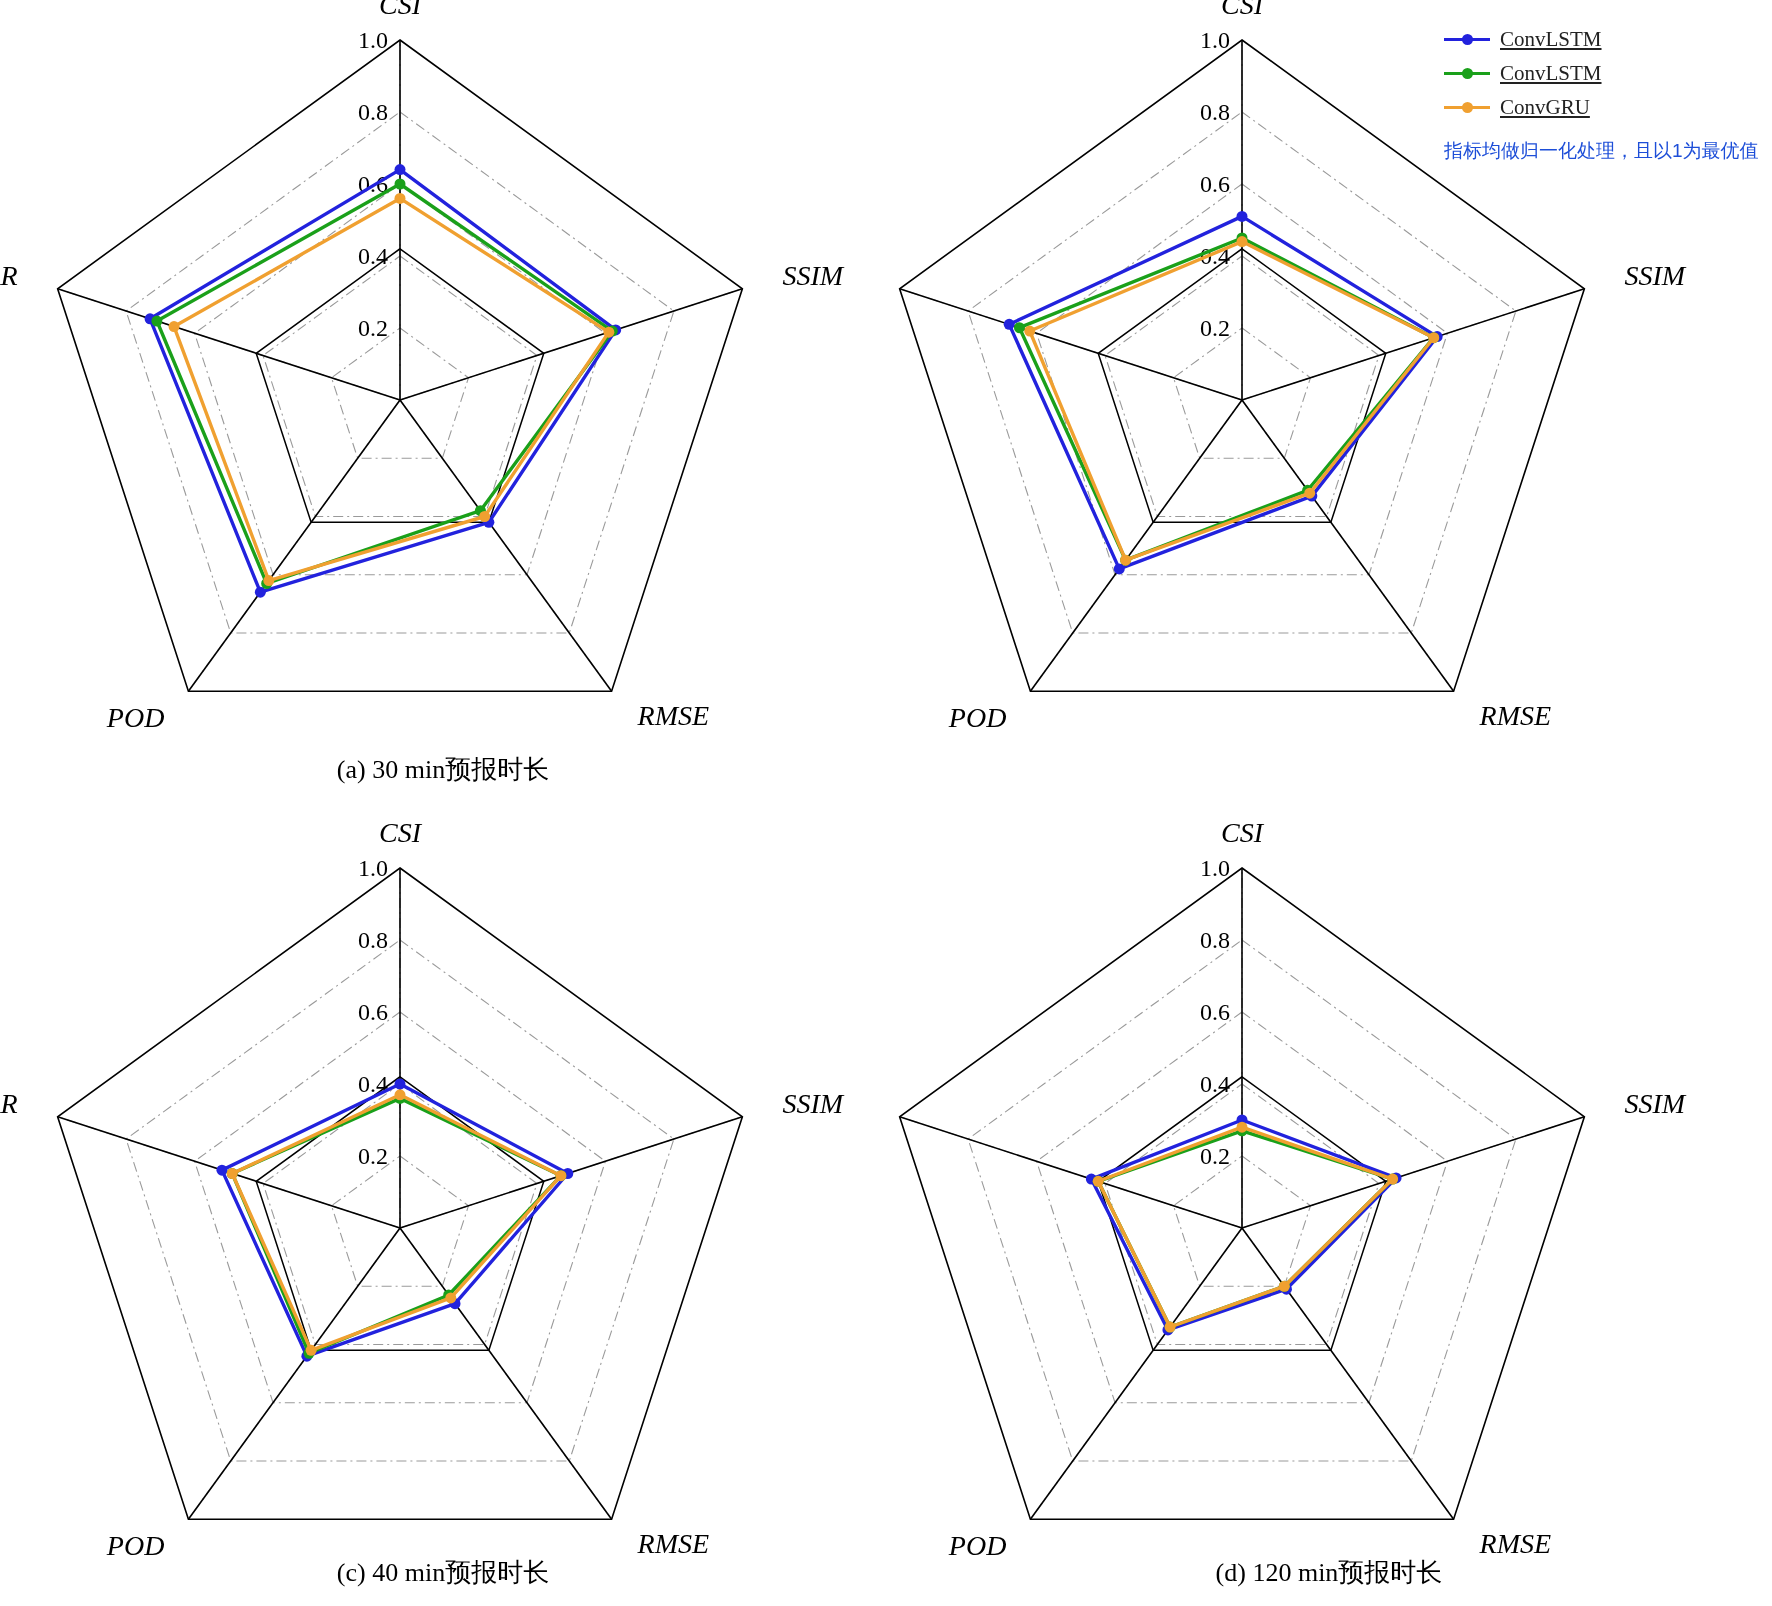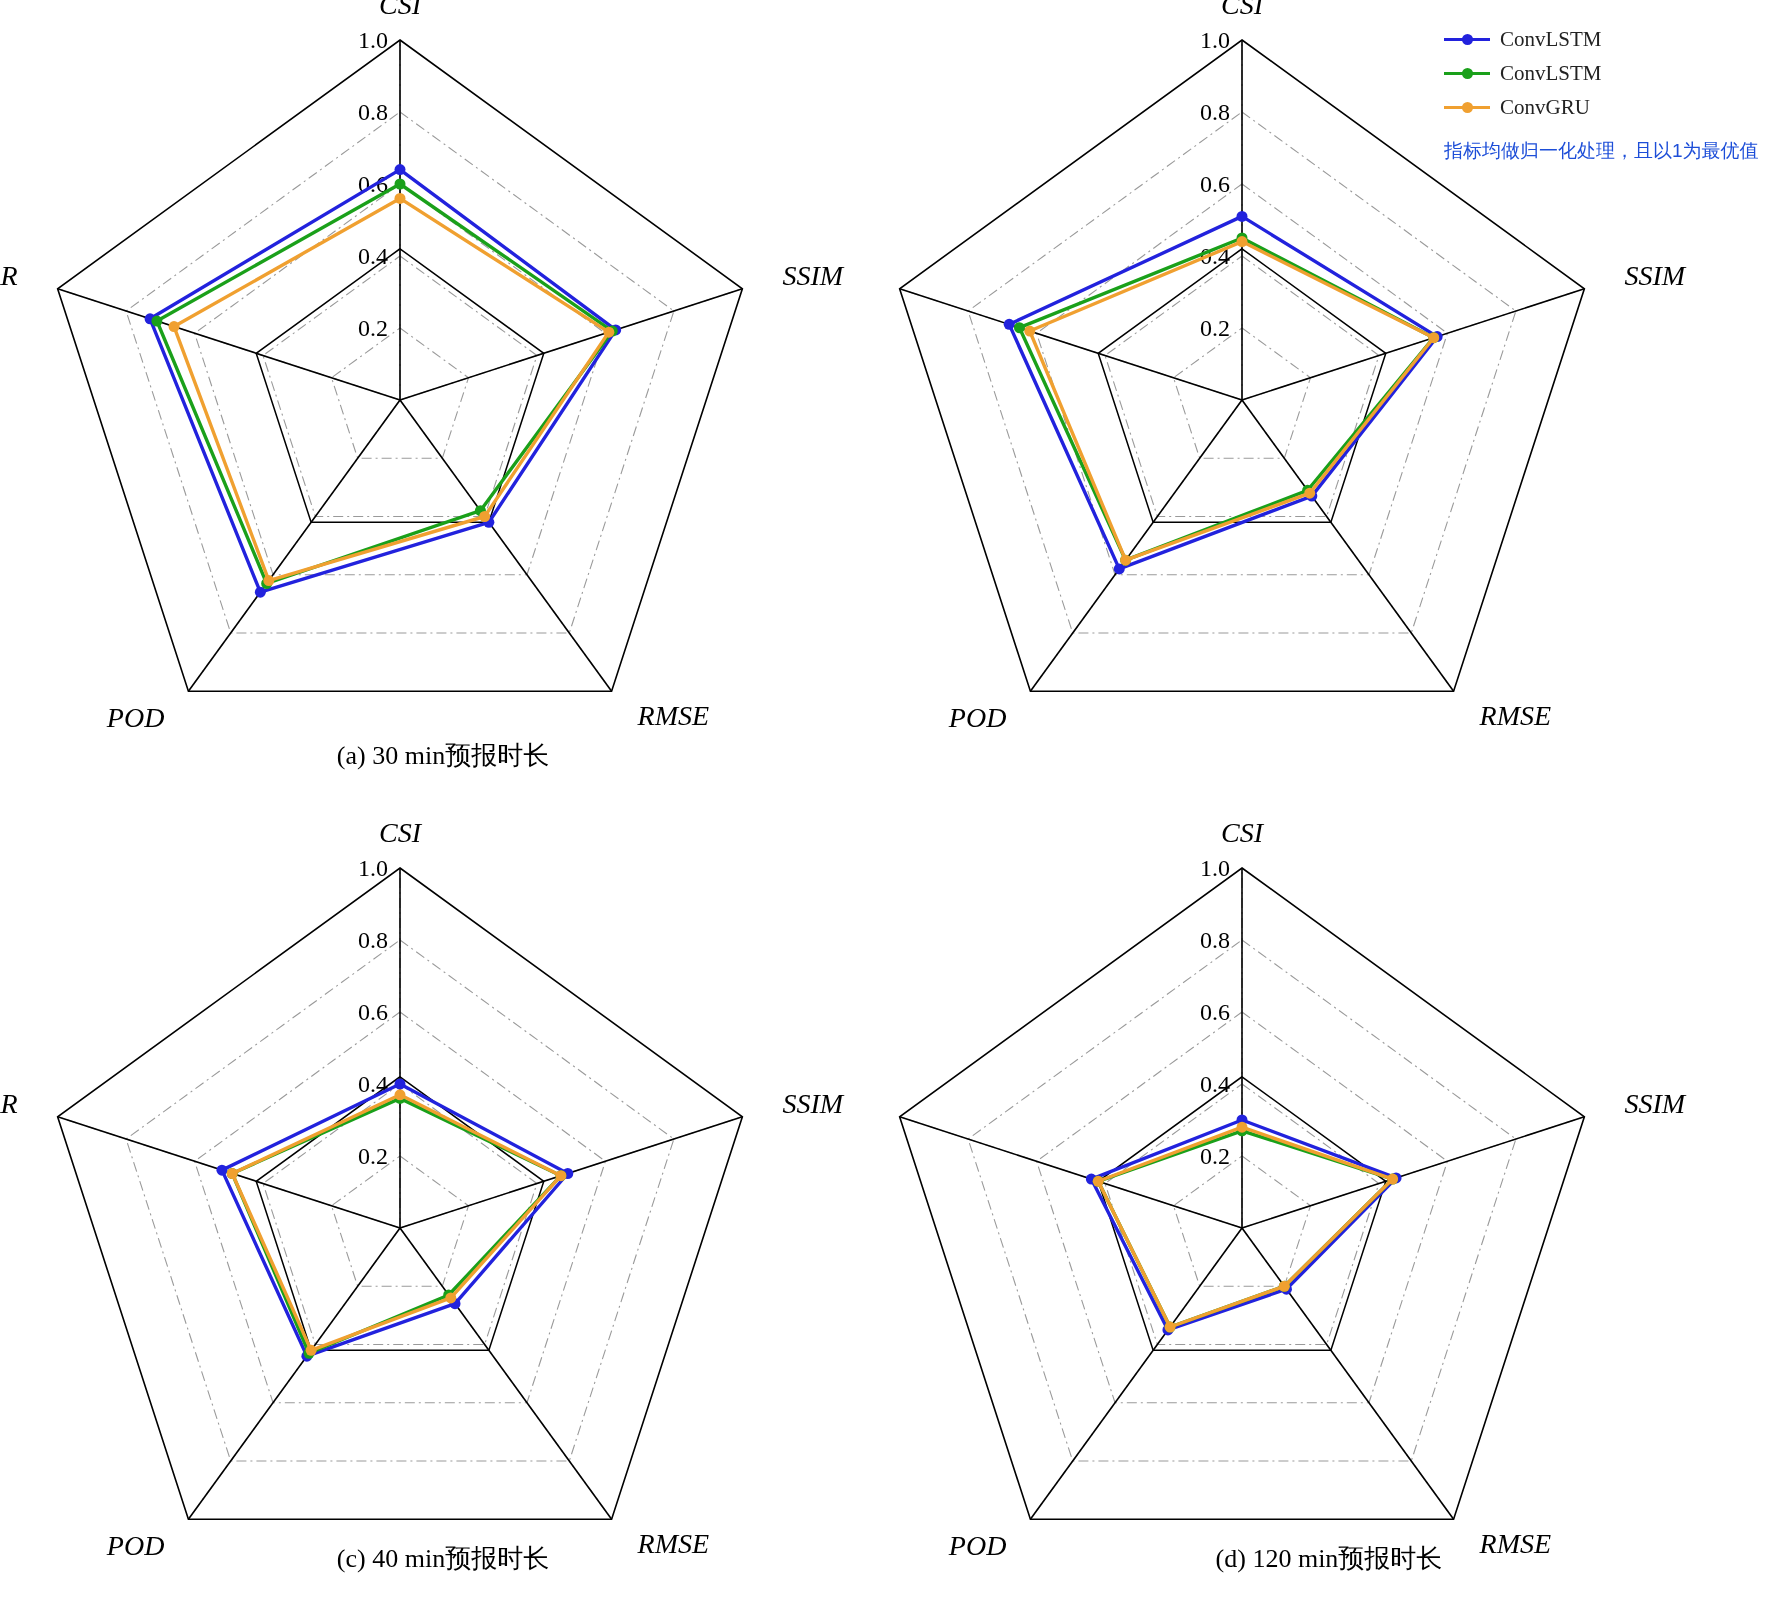--- a/index.html
+++ b/index.html
@@ -33,20 +33,21 @@
     top: 0;
   }
   .caption {
     position: absolute;
     left: 0;
     width: 886px;
     text-align: center;
     font-size: 26px;
     font-family: "Liberation Serif", serif;
     color: #000;
+    margin-top: 14px;
   }
   .cap-a { top: 738px; }
   .legend-box {
     position: absolute;
     right: 28px;
     top: 22px;
     width: 300px;
   }
   .legend-row {
     display: flex;
@@ -71,20 +72,21 @@
     left: 18px;
     top: 2px;
     width: 11px;
     height: 11px;
     border-radius: 50%;
   }
   .legend-label {
     font-size: 21px;
     font-family: "Liberation Serif", serif;
     color: #222;
+    text-decoration: underline;
   }
   .legend-note {
     margin-top: 14px;
     font-size: 19px;
     font-family: "Liberation Sans", sans-serif;
     color: #1d4ed8;
     white-space: nowrap;
   }
   text.axis-label {
     font-family: "Liberation Serif", serif;

